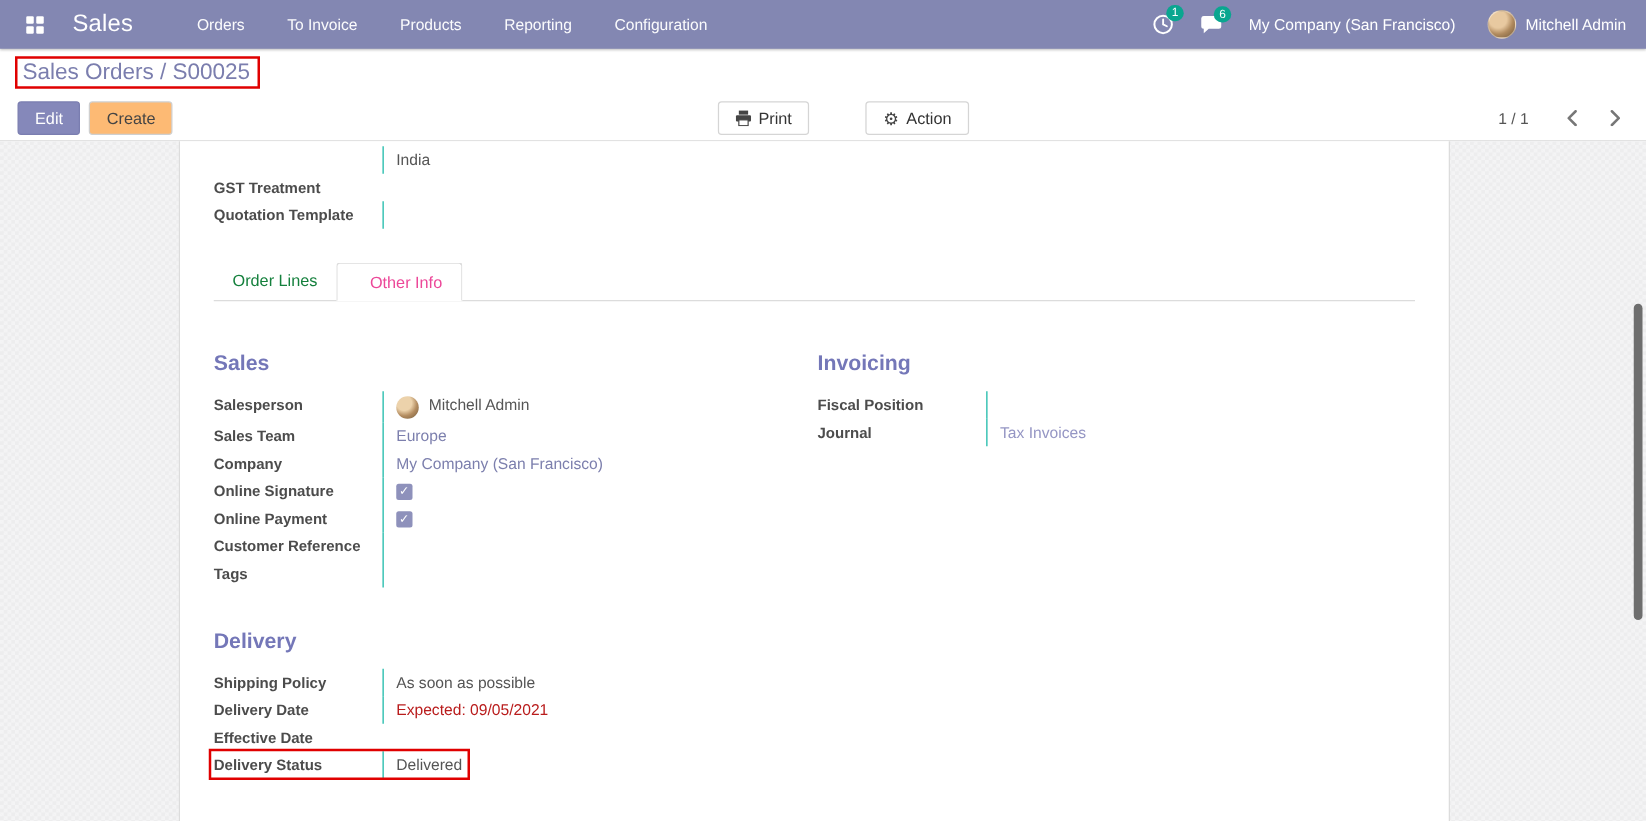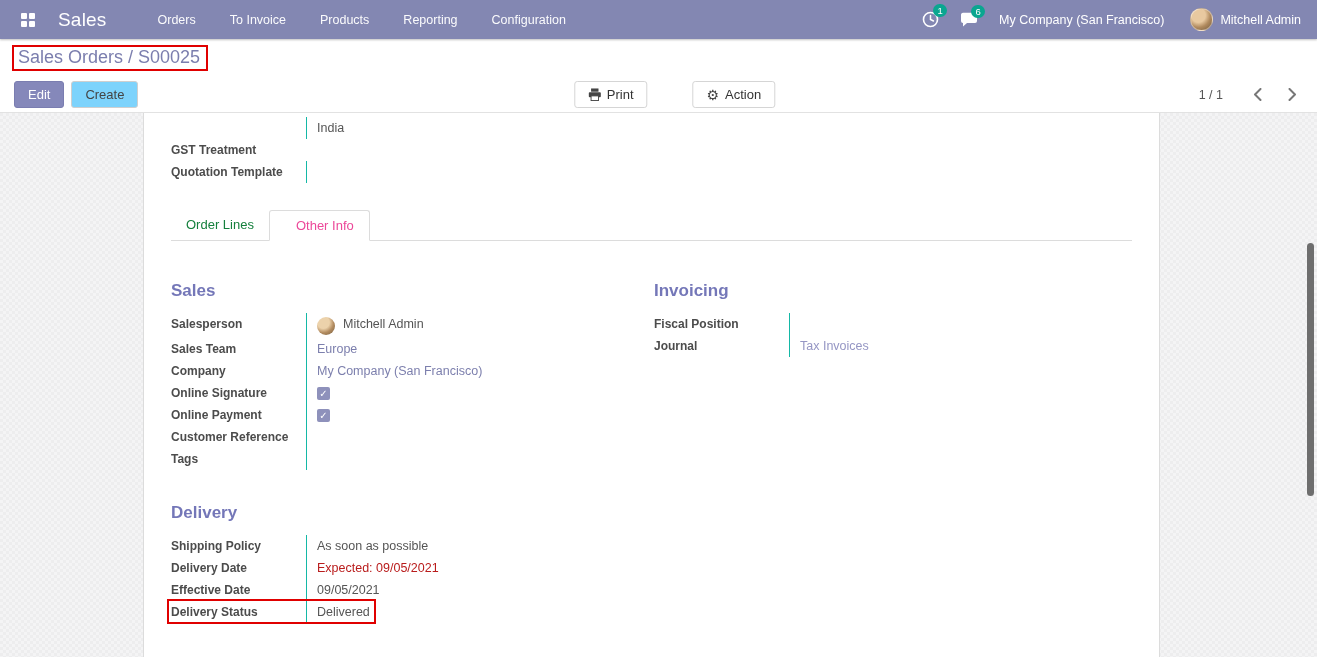--- a/index.html
+++ b/index.html
@@ -29,21 +29,21 @@
 
   
   .cp { background:#fff; }
   .cp-breadcrumb-row { height:38px; display:flex; align-items:center; padding-left:12px; }
   .annot-box-bc { border:2px solid #e00000; padding:0 6px 1px 4px; display:inline-flex; align-items:flex-start; }
   .breadcrumb { font-size:18px; color:#7b7eae; cursor:pointer; white-space:nowrap; }
   .cp-button-row { height:36px; display:flex; align-items:center; padding:0 14px;
     border-bottom:1px solid #e2e2e2; position:relative; }
   .btn { font-size:13px; border-radius:3px; padding:5px 13px; cursor:pointer; user-select:none; }
   .btn-primary { background:#8588ba; border:1px solid #7a7db0; color:#fff; }
-  .btn-default { background:#7dd3fc; border:1px solid #cfcfcf; color:#444; margin-left:7px; }
+  .btn-default { background:#fdba74; border:1px solid #cfcfcf; color:#444; margin-left:7px; }
   .cp-center { position:absolute; left:50%; transform:translateX(-50%); display:flex; gap:13px; }
   .btn-flat { display:flex; align-items:center; gap:6px; background:#fff;
     border:1px solid #d5d5d5; color:#333;margin-left:32px; }
   .gear-glyph { font-size:14px; line-height:1; color:#444; }
   .cp-pager { margin-left:auto; display:flex; align-items:center; }
   .pager-count { font-size:12.5px; color:#555; margin-right:24px; }
   .pager-btn { cursor:pointer; padding:2px 6px; display:flex; align-items:center; }
   .pager-btn + .pager-btn { margin-left:14px; }
 
   
@@ -256,21 +256,20 @@
       <div class="orow">
         <div class="olabel">Shipping Policy</div>
         <div class="ovalue">As soon as possible</div>
       </div>
       <div class="orow">
         <div class="olabel">Delivery Date</div>
         <div class="ovalue muted">Expected: 09/05/2021</div>
       </div>
       <div class="orow">
         <div class="olabel">Effective Date</div>
-        <div class="ovalue">09/05/2021</div>
       </div>
       <div class="orow">
         <div class="annot-box-ds"></div>
         <div class="olabel">Delivery Status</div>
         <div class="ovalue">Delivered</div>
       </div>
     </div>
 
   </div>
 </div>

